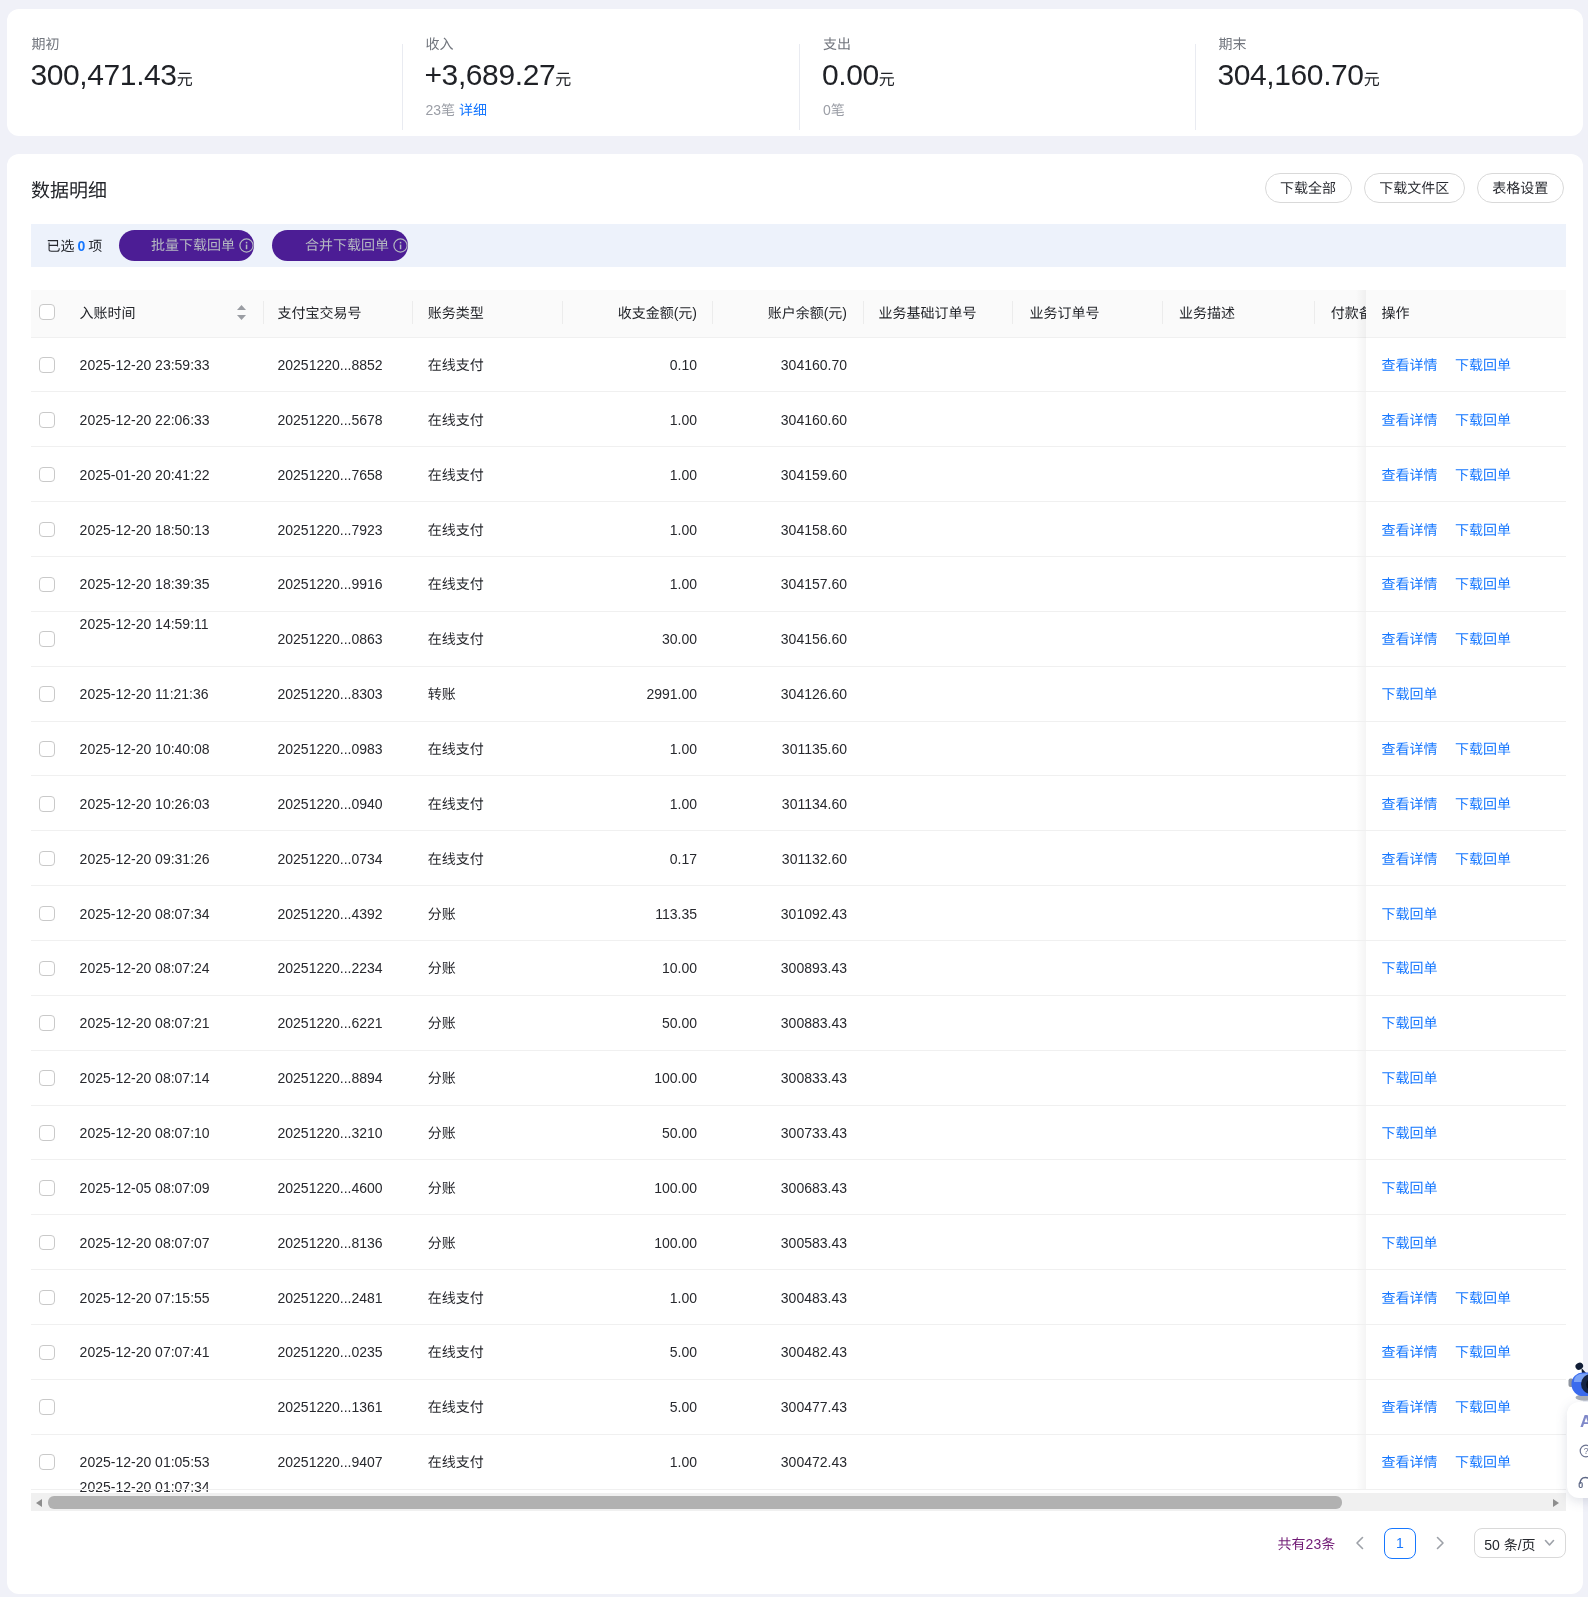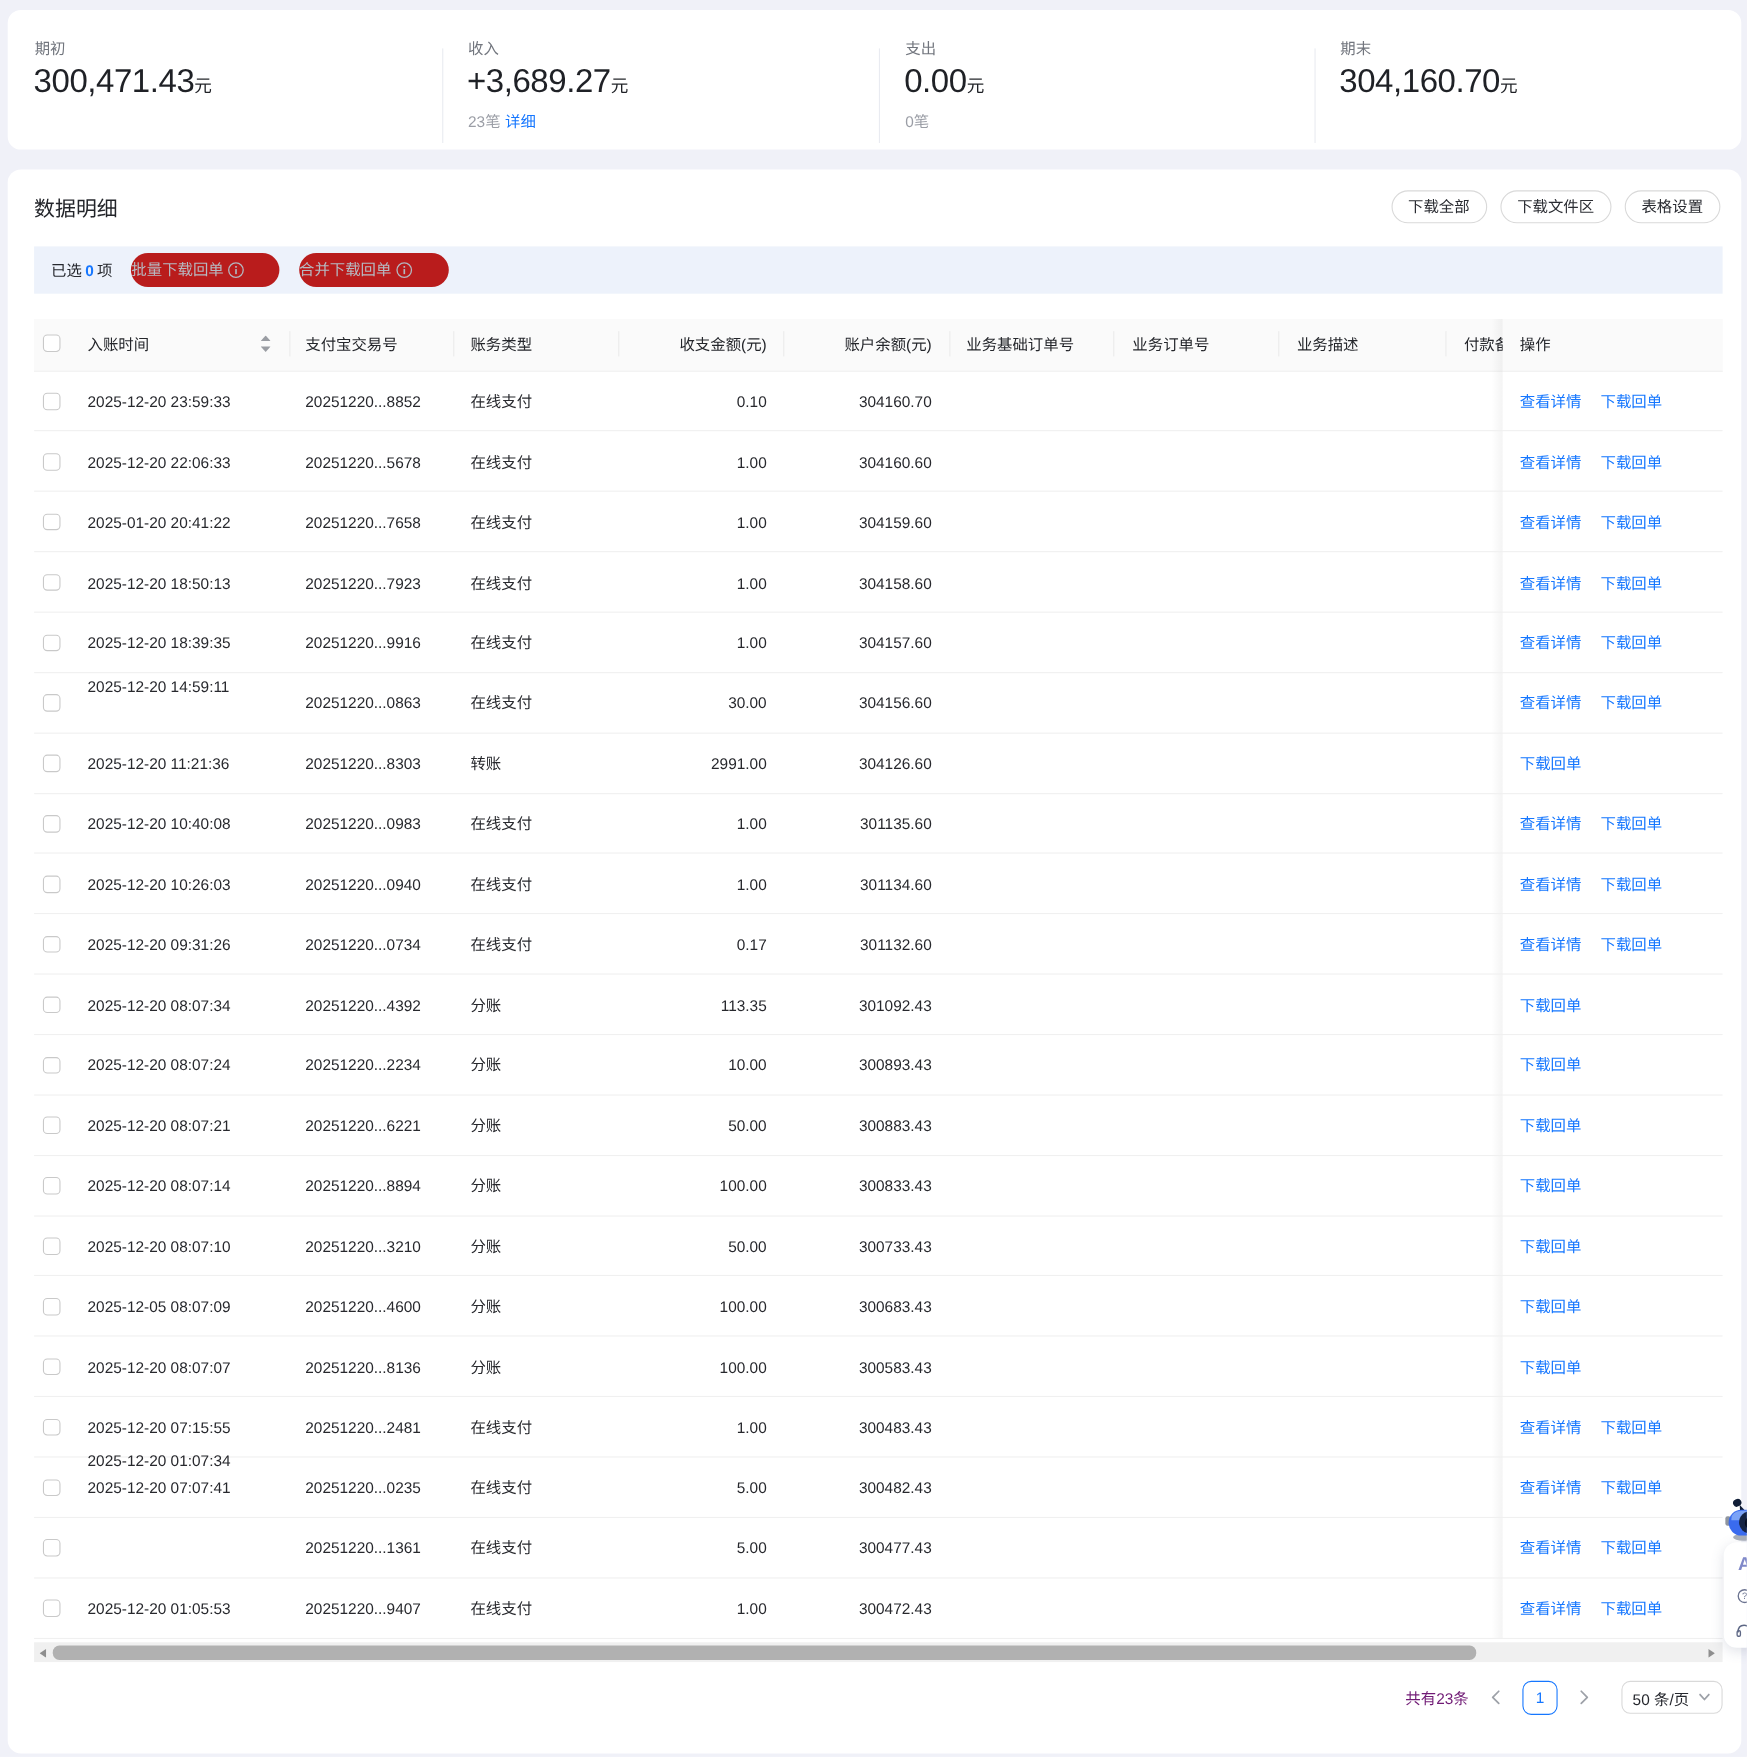--- a/index.html
+++ b/index.html
@@ -10,21 +10,21 @@
 .num { position:absolute; font-size:30px; line-height:32px; color:#1f2126; letter-spacing:-0.4px; }
 .num .yuan { font-size:16px; letter-spacing:0; }
 .sub { position:absolute; font-size:14px; line-height:15px; color:#9b9ea6; }
 .sub .det { color:#1677ff; margin-left:4px; }
 .vdiv { position:absolute; width:1px; top:35px; height:86px; background:#e9ebf1; }
 .title { position:absolute; font-size:19px; line-height:19px; font-weight:500; color:#23252a; }
 .btn { position:absolute; height:30px; border:1px solid #d9d9d9; border-radius:15px; background:#fff; font-size:14px; line-height:28px; text-align:center; color:#2a2c32; }
 .selbar { position:absolute; left:31px; top:224.4px; width:1535.3px; height:43px; background:#edf2fb; }
 .seltext { position:absolute; left:46.4px; top:237px; font-size:14px; line-height:18px; color:#26282e; }
 .seltext b { color:#1677ff; font-weight:700; padding:0 3px; }
-.pill { position:absolute; top:230px; height:31px; border-radius:15.5px; background:#b91c1c; color:#b6bac2; font-size:14px; line-height:31px; text-align:left; }
+.pill { position:absolute; top:230px; height:31px; border-radius:15.5px; background:#4c1d95; color:#b6bac2; font-size:14px; line-height:31px; text-align:right; }
 .thead { position:absolute; left:31px; top:290px; width:1535.3px; height:47.5px; background:#fafafa; border-bottom:1px solid #f0f0f0; }
 .hx { position:absolute; font-size:14px; line-height:18px; font-weight:500; color:#24262b; top:303.7px; }
 .hdiv { position:absolute; width:1px; top:301px; height:23px; background:#ececec; }
 .cb { position:absolute; width:15.6px; height:15.6px; border:1px solid #c9c9c9; border-radius:4px; background:#fff; }
 .ct { position:absolute; font-size:14px; line-height:18px; color:#27282d; white-space:nowrap; }
 .lk { position:absolute; font-size:14px; line-height:18px; color:#1677ff; white-space:nowrap; }
 .rowline { position:absolute; left:31px; width:1535.3px; height:1px; background:#f0f0f0; }
 .fixcol { position:absolute; left:1366px; width:200.3px; background:#fff; }
 .sorter { position:absolute; left:237px; top:304.5px; width:9px; }
 .chev { stroke:#9da1a8; stroke-width:1.6; fill:none; stroke-linecap:round; stroke-linejoin:round; }
@@ -252,21 +252,21 @@
 <div class="cb" style="left:39.1px;top:1344.5545px"></div>
 <div class="ct" style="left:79.6px;top:1343.35px">2025-12-20 07:07:41</div>
 <div class="ct" style="left:277.5px;top:1343.35px">20251220...0235</div>
 <div class="ct" style="left:427.7px;top:1343.35px">在线支付</div>
 <div class="ct r" style="right:891px;top:1343.35px">5.00</div>
 <div class="ct r" style="right:741px;top:1343.35px">300482.43</div>
 <div class="lk" style="left:1381.6px;top:1343.35px">查看详情</div>
 <div class="lk" style="left:1455px;top:1343.35px">下载回单</div>
 <div class="rowline" style="top:1433.64px"></div>
 <div class="cb" style="left:39.1px;top:1399.4115px"></div>
-<div class="ct" style="left:79.6px;top:1319px">2025-12-20 01:07:34</div>
+<div class="ct" style="left:79.6px;top:1478px">2025-12-20 01:07:34</div>
 <div class="ct" style="left:277.5px;top:1398.21px">20251220...1361</div>
 <div class="ct" style="left:427.7px;top:1398.21px">在线支付</div>
 <div class="ct r" style="right:891px;top:1398.21px">5.00</div>
 <div class="ct r" style="right:741px;top:1398.21px">300477.43</div>
 <div class="lk" style="left:1381.6px;top:1398.21px">查看详情</div>
 <div class="lk" style="left:1455px;top:1398.21px">下载回单</div>
 <div class="rowline" style="top:1488.50px"></div>
 <div class="cb" style="left:39.1px;top:1454.2685px"></div>
 <div class="ct" style="left:79.6px;top:1453.07px">2025-12-20 01:05:53</div>
 <div class="ct" style="left:277.5px;top:1453.07px">20251220...9407</div>

